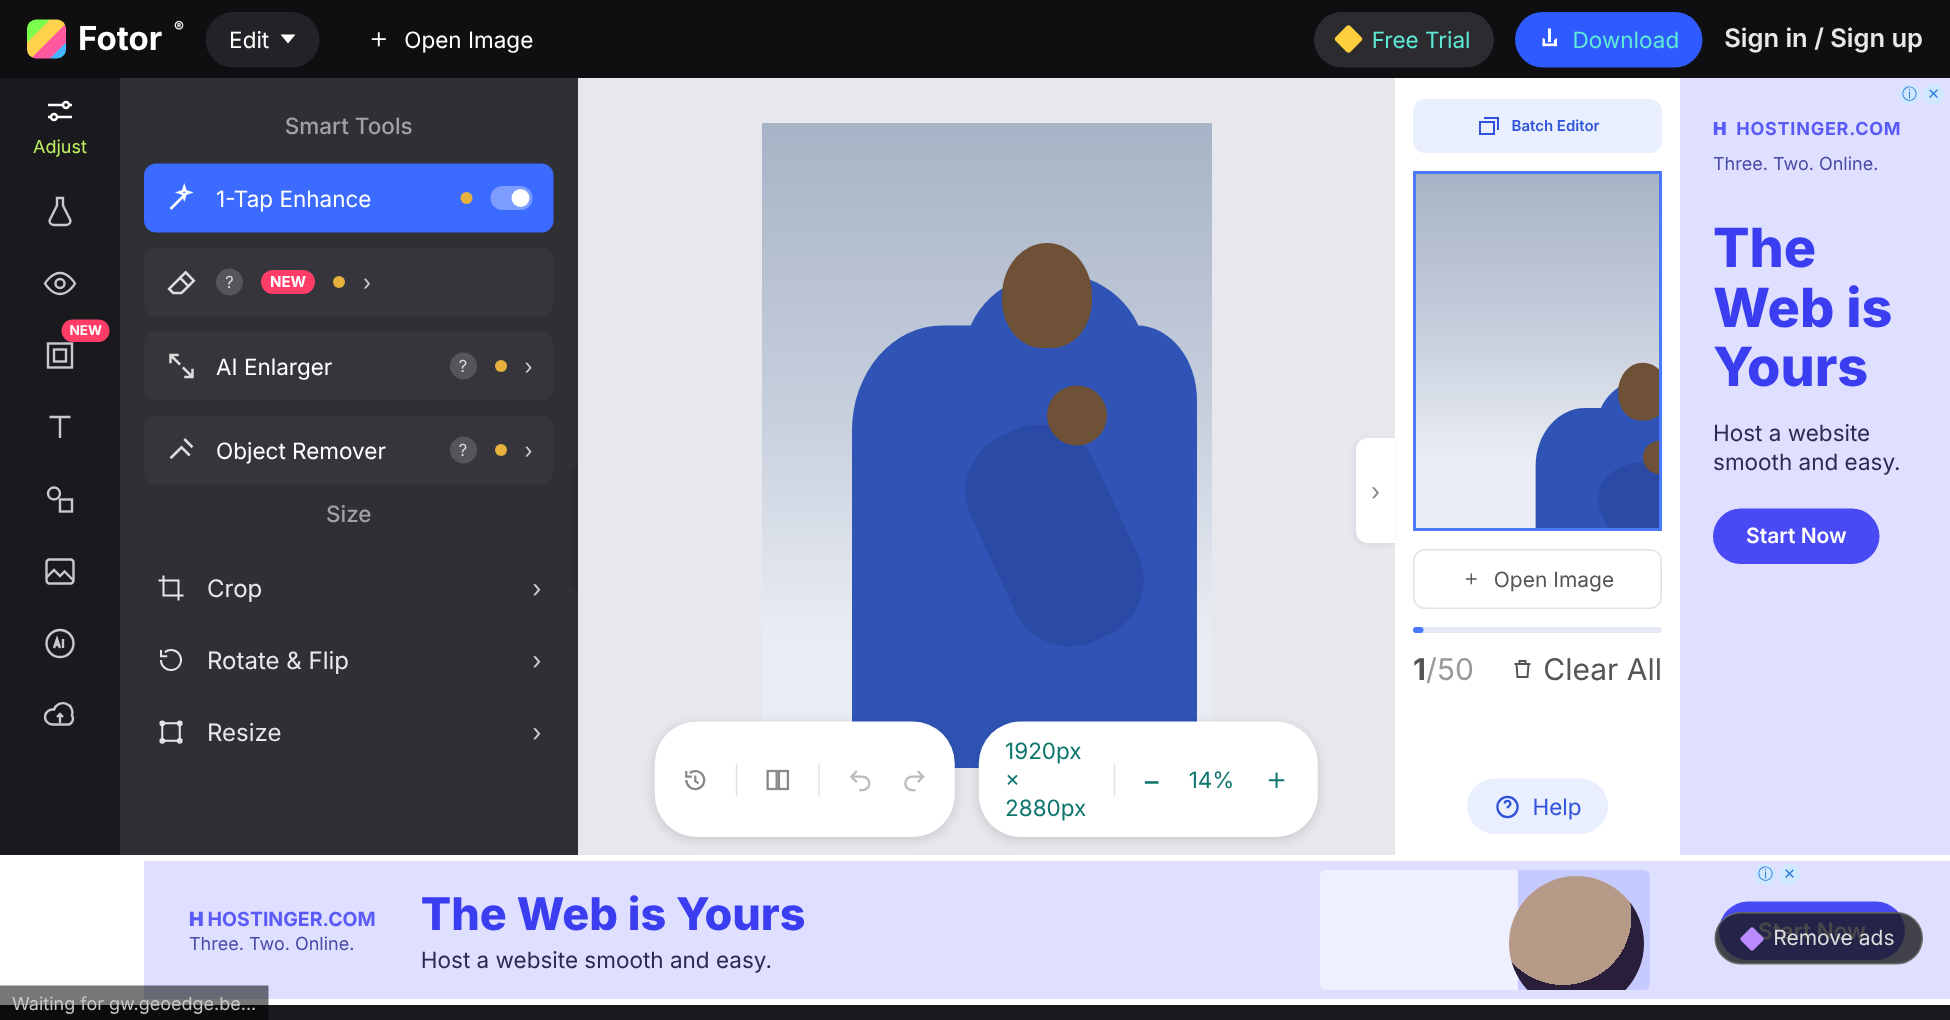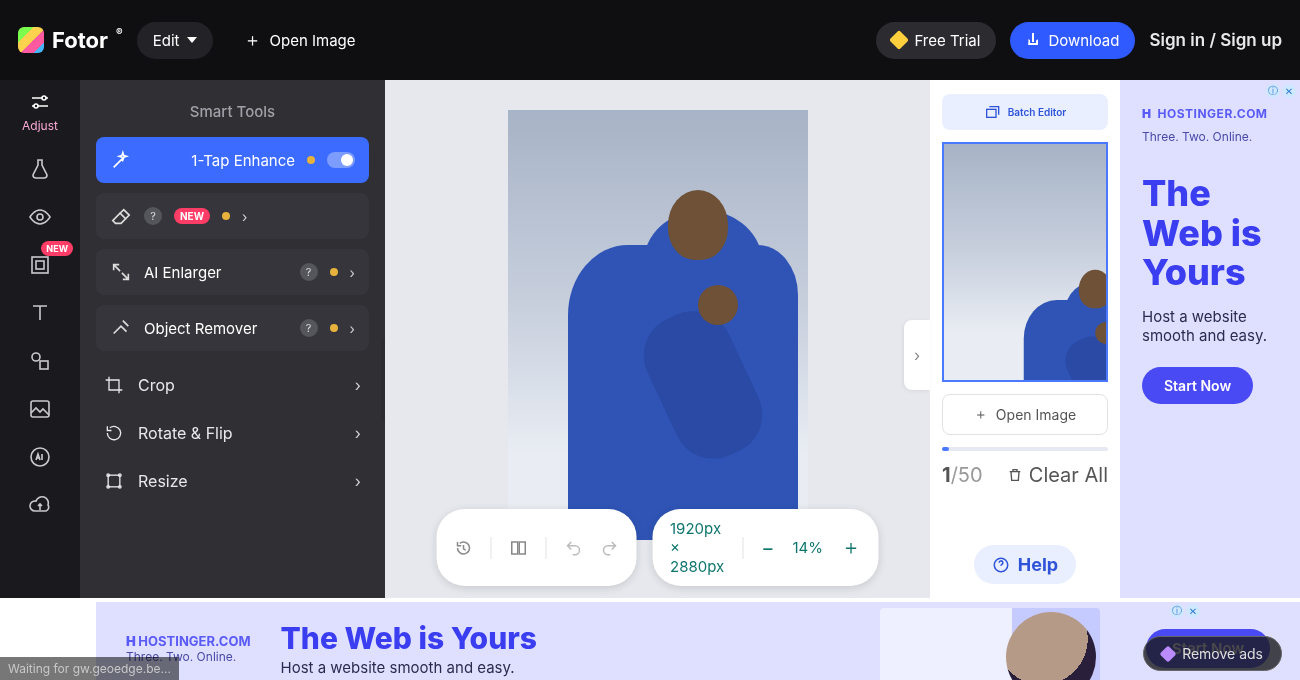--- a/index.html
+++ b/index.html
@@ -20,56 +20,56 @@
     --chipfg:#2f54d9;
     --ad:#dfe0ff;
     --adtext:#3a3df0;
     --badge:#ff3d67;
   }
   *{box-sizing:border-box;font-family:Inter,Segoe UI,Arial,sans-serif;}
   html,body{margin:0;padding:0;height:100%;}
   body{width:1300px;height:680px;overflow:hidden;background:var(--bg1);color:var(--text);position:relative;}
 
   
-  .topbar{height:80px;background:var(--bg0);display:flex;align-items:center;padding:0 18px;gap:14px;}
+  .topbar{height:52px;background:var(--bg0);display:flex;align-items:center;padding:0 18px;gap:14px;}
   .logo{display:flex;align-items:center;gap:8px;font-weight:700;font-size:22px;color:#fff;}
   .logo-mark{width:26px;height:26px;border-radius:6px;background:linear-gradient(135deg,#7bff4d 0 30%,#ffd24d 30% 55%,#ff5aa0 55% 80%,#47b6ff 80% 100%);}
   .logo sup{font-size:10px;top:-8px;position:relative;}
-  .btn{display:flex;align-items:center;gap:8px;padding:9px 16px;border-radius:22px;font-size:15px;cursor:pointer;border:none;color:#ffffff;}
+  .btn{display:flex;align-items:center;gap:8px;padding:9px 16px;border-radius:22px;font-size:15px;cursor:pointer;border:none;color:#5eead4;}
   .btn.pill{background:var(--pill);color:#fff;}
   .btn.ghost{background:transparent;color:#fff;}
   .btn.trial{background:#2b2b30;}
   .btn.primary{background:#2f5aff;}
   .spacer{flex:1;}
   .caret-down{width:0;height:0;border-left:5px solid transparent;border-right:5px solid transparent;border-top:6px solid #fff;display:inline-block;}
   .plus{font-size:18px;line-height:0;}
   .diamond{width:14px;height:14px;transform:rotate(45deg);background:#ffcf3d;border-radius:2px;display:inline-block;}
   .dl-icn{width:14px;height:14px;display:inline-block;position:relative;}
   .dl-icn::before{content:"";position:absolute;left:6px;top:0;width:2px;height:9px;background:#fff;}
   .dl-icn::after{content:"";position:absolute;left:2px;top:6px;width:10px;height:6px;border-left:2px solid #fff;border-right:2px solid #fff;border-bottom:2px solid #fff;box-sizing:border-box;clip-path:polygon(0 0,50% 60%,100% 0,100% 100%,0 100%);}
   .signin{font-size:17px;font-weight:600;cursor:pointer;}
 
   
   .main{display:flex;height:calc(100% - 62px - 100px);}
 
   
   .rail{width:80px;background:var(--bg1);display:flex;flex-direction:column;align-items:center;padding-top:10px;gap:24px;}
   .rail-item{width:62px;display:flex;flex-direction:column;align-items:center;gap:4px;color:var(--muted);font-size:12px;cursor:pointer;position:relative;}
-  .rail-item.active{color:#f9a8d4;}
+  .rail-item.active{color:#bef264;}
   .rail-icn{width:24px;height:24px;display:flex;align-items:center;justify-content:center;}
   .rail .new{position:absolute;top:-12px;right:-2px;background:var(--badge);color:#fff;font-size:9px;padding:2px 5px;border-radius:8px;font-weight:700;}
 
   .rail svg{stroke:#c8c8cf;fill:none;stroke-width:1.6;}
   .rail-item.active svg{stroke:#fff;}
 
   
   .sidepanel{width:305px;background:var(--panel);padding:16px 16px;overflow:auto;position:relative;}
   .sidepanel h4{text-align:center;color:var(--muted);font-weight:500;font-size:15px;margin:6px 0 16px;}
   .tool{display:flex;align-items:center;gap:12px;background:var(--bg3);border-radius:8px;padding:12px 14px;margin-bottom:10px;cursor:pointer;}
-  .tool.active{background:var(--accent);text-align:right;}
+  .tool.active{background:var(--accent);}
   .tool .ticon{width:22px;height:22px;display:flex;align-items:center;justify-content:center;}
   .tool .tlabel{flex:1;color:#fff;font-size:15px;}
   .tool .dot{width:8px;height:8px;border-radius:50%;background:var(--yellow);}
   .tool .chev{color:#cfcfd6;font-size:14px;}
   .tool .newb{background:var(--badge);color:#fff;font-size:10px;padding:2px 6px;border-radius:8px;font-weight:700;}
   .tool .q{width:18px;height:18px;border-radius:50%;background:#55555c;color:#ddd;font-size:11px;display:flex;align-items:center;justify-content:center;}
   .toggle{width:28px;height:16px;border-radius:10px;background:#ffffff55;position:relative;}
   .toggle .knob{position:absolute;top:2px;right:2px;width:12px;height:12px;border-radius:50%;background:#fff;}
 
   .sizegroup .srow{display:flex;align-items:center;gap:14px;padding:14px 8px;cursor:pointer;color:#e8e8ea;}
@@ -101,21 +101,21 @@
   
   .rpanel{width:190px;background:#fff;color:#333;padding:14px 12px;display:flex;flex-direction:column;gap:12px;}
   .chip{display:flex;align-items:center;gap:8px;justify-content:center;background:var(--chipbg);color:var(--chipfg);border-radius:8px;padding:10px 8px;font-weight:600;cursor:pointer;font-size:10px;}
   .thumb{border:2px solid #4a79ff;height:240px;background:linear-gradient(180deg,#a7b3c6 0%,#c7cfdd 45%,#e9edf3 80%);position:relative;overflow:hidden;}
   .thumb .person{transform:scale(.55) translate(-50px,-60px);}
   .openimg{display:flex;align-items:center;justify-content:center;gap:8px;padding:10px;border:1px solid #e2e2e6;border-radius:8px;color:#555;cursor:pointer;font-size:14px;}
   .progress{height:4px;background:#e6e8f4;border-radius:3px;position:relative;}
   .progress .bar{position:absolute;left:0;top:0;height:100%;width:4%;background:#4a79ff;border-radius:3px;}
   .counter-row{display:flex;align-items:center;justify-content:space-between;color:#555;font-size:20px;}
   .counter-row .cl{display:flex;align-items:center;gap:6px;cursor:pointer;}
-  .helpbtn{margin-top:auto;align-self:center;background:#e9efff;color:#2f54d9;border-radius:22px;padding:9px 18px;display:flex;align-items:center;gap:8px;font-weight:700;font-size:18px;cursor:pointer;}
+  .helpbtn{margin-top:auto;align-self:center;background:#e9efff;color:#2f54d9;border-radius:22px;padding:9px 18px;display:flex;align-items:center;gap:8px;font-weight:400;font-size:15px;cursor:pointer;}
 
   
   .adside{width:180px;background:var(--ad);color:var(--adtext);padding:26px 22px;position:relative;}
   .adside .adlogo{color:#5a5af7;font-weight:700;font-size:12px;letter-spacing:.5px;display:flex;align-items:center;gap:6px;}
   .adside .tag{color:#4a4aa8;font-size:12px;margin-top:8px;}
   .adside h1{font-size:36px;font-weight:800;line-height:1.1;margin:30px 0 14px;color:#3a3df0;}
   .adside p{color:#2b2b50;font-size:15px;margin:0 0 22px;}
   .adside .cta{background:#4a4af5;color:#fff;border-radius:22px;padding:10px 22px;display:inline-block;font-weight:600;font-size:14px;cursor:pointer;}
   .adclose{position:absolute;top:4px;right:4px;display:flex;gap:2px;font-size:10px;color:#2e7dd6;}
   .adclose span{background:#cfe7ff;border-radius:50%;width:14px;height:14px;display:flex;align-items:center;justify-content:center;cursor:pointer;}
@@ -290,20 +290,21 @@
           <svg viewBox="0 0 24 24" stroke="#ddd" fill="none" stroke-width="1.8">
             <path d="M4 18l8-8 6 6M14 4l6 6"></path>
           </svg>
         </div>
       <div class="tlabel">Object Remover</div>
       <span class="q">?</span>
       <span class="dot"></span>
       <span class="chev">›</span>
     </div>
 
+    <h4>Size</h4>
     <div class="sizegroup">
       <div class="srow">
         <svg width="20" height="20" viewBox="0 0 24 24">
             <path d="M6 2v16h16M2 6h16v16"></path>
           </svg>
         <span>Crop</span>
         <span class="chev">›</span>
       </div>
       <div class="srow">
         <svg width="20" height="20" viewBox="0 0 24 24">

